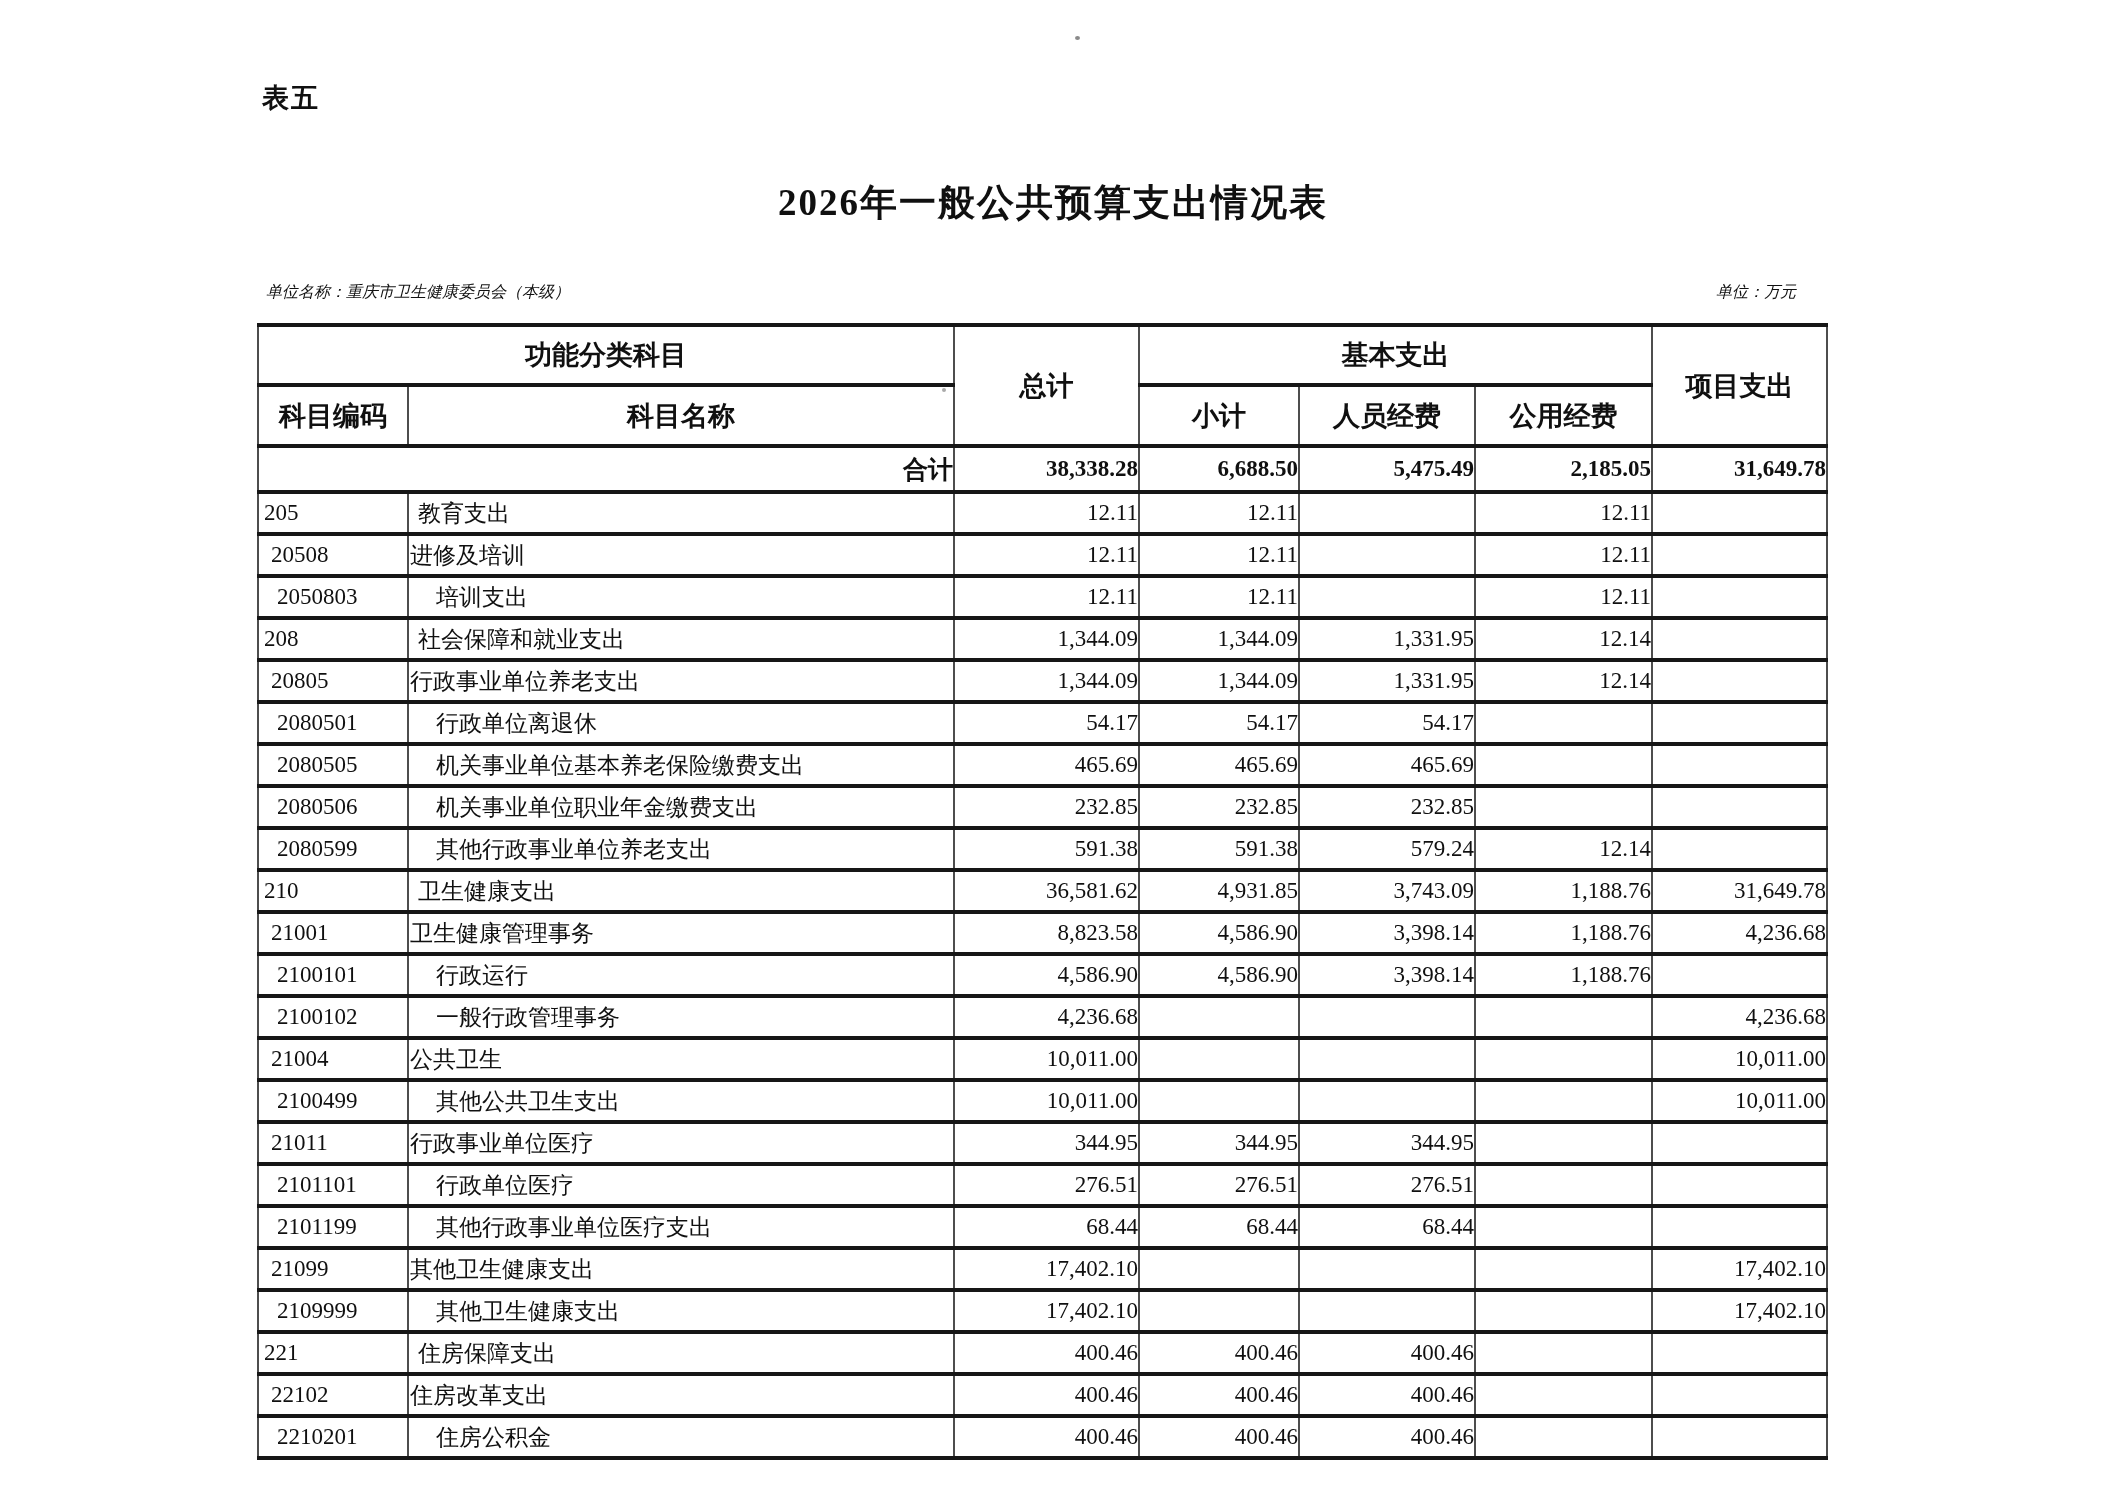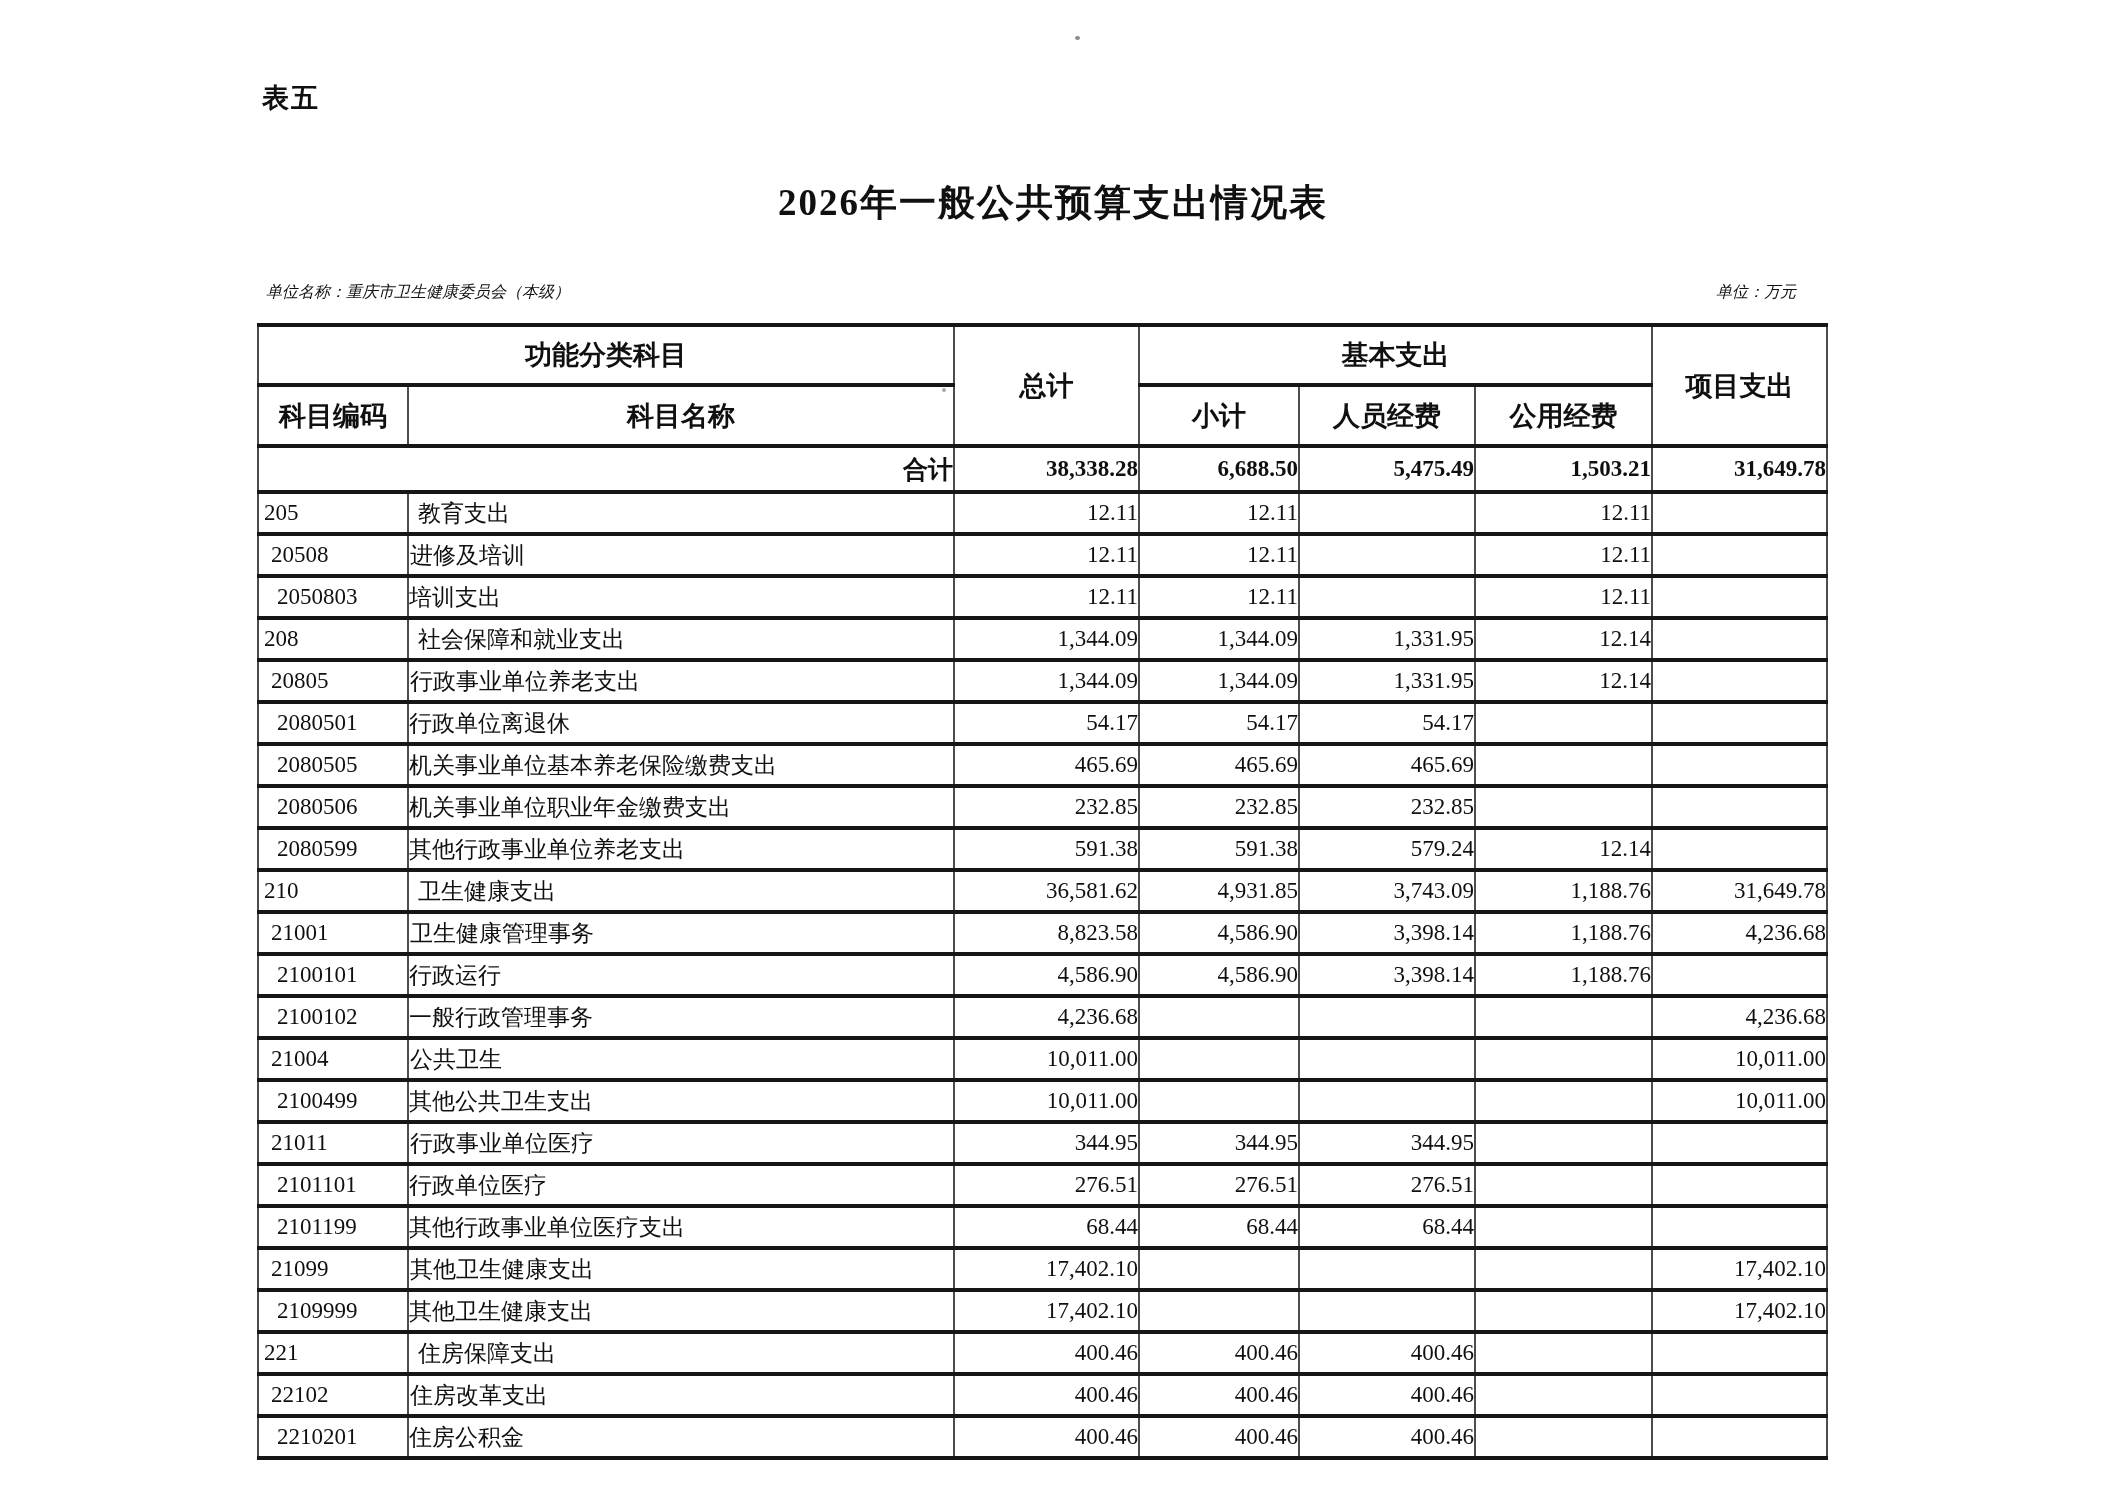--- a/index.html
+++ b/index.html
@@ -77,21 +77,21 @@
   }
   td.code-cell { text-align: left; }
   td.name-cell { text-align: left; }
   td.num-cell  { text-align: right; }
 
   td.code-cell.lv1 { padding-left: 5px; }
   td.code-cell.lv2 { padding-left: 12px; }
   td.code-cell.lv3 { padding-left: 18px; }
   td.name-cell.lv1 { padding-left: 9px; }
   td.name-cell.lv2 { padding-left: 1px; }
-  td.name-cell.lv3 { }
+  td.name-cell.lv3 { padding-left: 27px; }
 
   td.col-total     { padding-right: 5px; margin-left: 16px; }
   td.col-subtotal  { padding-right: 4px; }
   td.col-personnel { padding-right: 10px; }
   td.col-public    { padding-right: 17px; }
   td.col-project   { padding-right: 3px; }
 
   tr.grand td {
     font-weight: bold;
   }
@@ -144,21 +144,21 @@
       <th>人员经费</th>
       <th>公用经费</th>
     </tr>
   </thead>
   <tbody>
       <tr class="grand">
         <td colspan="2" class="merged-label">合计</td>
         <td class="num-cell col-total">38,338.28</td>
         <td class="num-cell col-subtotal">6,688.50</td>
         <td class="num-cell col-personnel">5,475.49</td>
-        <td class="num-cell col-public">1,503.21</td>
+        <td class="num-cell col-public">2,185.05</td>
         <td class="num-cell col-project">31,649.78</td>
       </tr>
       <tr>
         <td class="code-cell lv1">205</td>
         <td class="name-cell lv1">教育支出</td>
         <td class="num-cell col-total">12.11</td>
         <td class="num-cell col-subtotal">12.11</td>
         <td class="num-cell col-personnel"></td>
         <td class="num-cell col-public">12.11</td>
         <td class="num-cell col-project"></td>

